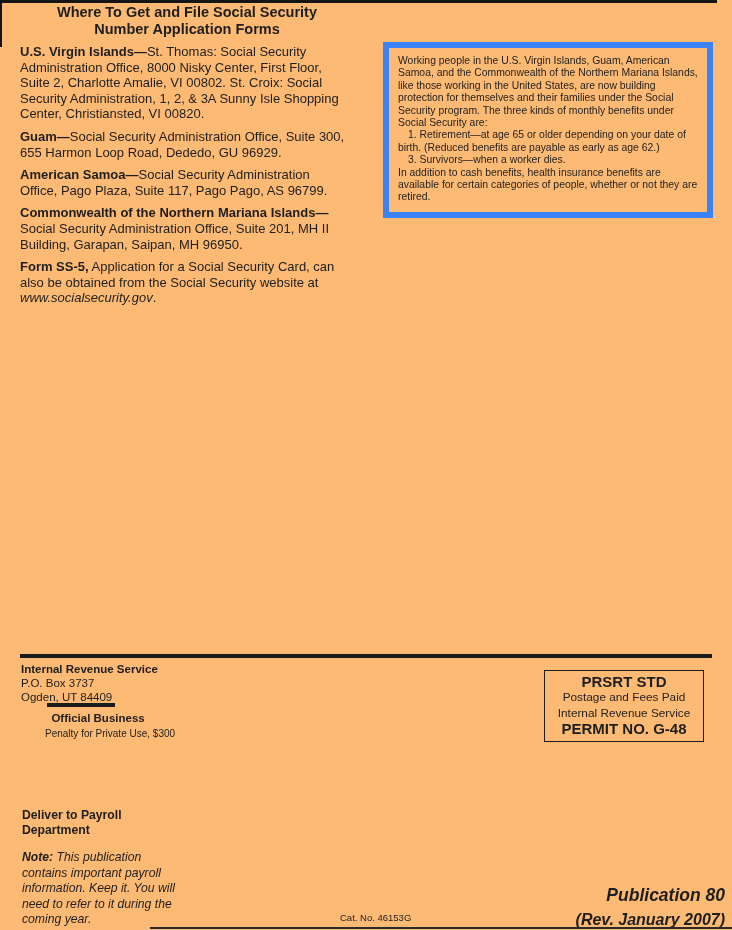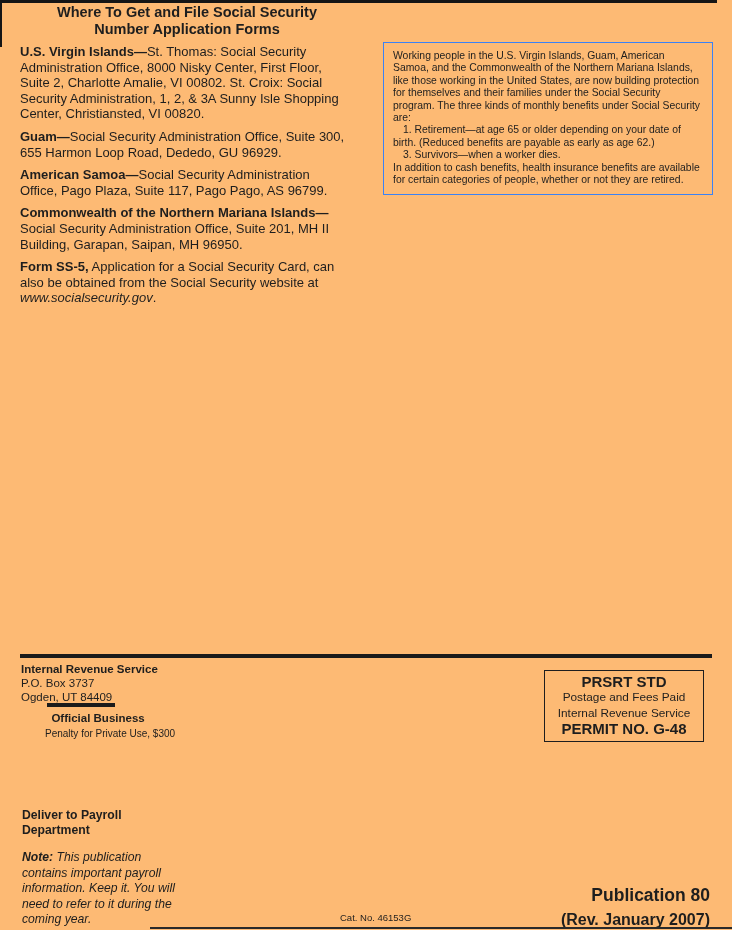--- a/index.html
+++ b/index.html
@@ -27,21 +27,21 @@
 
   
   .left-col { position:absolute; left:20px; top:44px; width:335px; font-size:13px; line-height:15.6px; }
   .para { margin:0 8px 7px 0; }
   .para .lead { font-weight:bold; }
   .para .url  { font-style:italic; }
 
   
   .info-box {
     position:absolute; left:383px; top:42px; width:330px; box-sizing:border-box;
-    border:1px solid #3b82f6; padding:7px 9px 8px 9px;
+    border:6px solid #3b82f6; padding:7px 9px 8px 9px;
     font-size:10.4px; line-height:12.4px;
   }
   .info-box p { margin:0; }
   .info-box .item { text-indent:10px; }
 
   
   .bar-full  { position:absolute; left:20px; top:654px; width:692px; height:4px; background:#1b1b1b; }
   .sender    { position:absolute; left:21px; top:662px; font-size:11.5px; line-height:14px; }
   .sender .name { font-weight:bold; }
   .bar-small { position:absolute; left:47px; top:703px; width:68px; height:4px; background:#1b1b1b; }
@@ -54,21 +54,21 @@
     border:1.5px solid #1e1e1e; text-align:center; padding:3px 2px 4px 2px;
   }
   .permit-box .b { font-weight:bold; font-size:15px; line-height:16px; }
   .permit-box .r { font-size:11.8px; line-height:15.5px; }
 
   
   .deliver { position:absolute; left:22px; top:808px; width:132px; font-weight:bold; font-size:12.2px; line-height:15px; }
   .note    { position:absolute; left:22px; top:850px; width:164px; font-size:12.2px; line-height:15.6px; font-style:italic; }
   .note .note-label { font-weight:bold; }
   .cat-no  { position:absolute; left:340px; top:912px; font-size:9.5px; }
-  .pub-block { position:absolute; right:22px; top:885px; text-align:right; }
+  .pub-block { position:absolute; right:7px; top:885px; text-align:right;font-style:italic; }
   .pub-block .pub { font-weight:bold; font-size:17.5px; line-height:20px; }
   .pub-block .rev { font-weight:bold; font-size:16px; line-height:14px; margin-top:8px; }
 </style>
 </head>
 <body>
 
 <div id="page">
 
   <div class="top-edge"></div>
   <div class="left-edge"></div>

